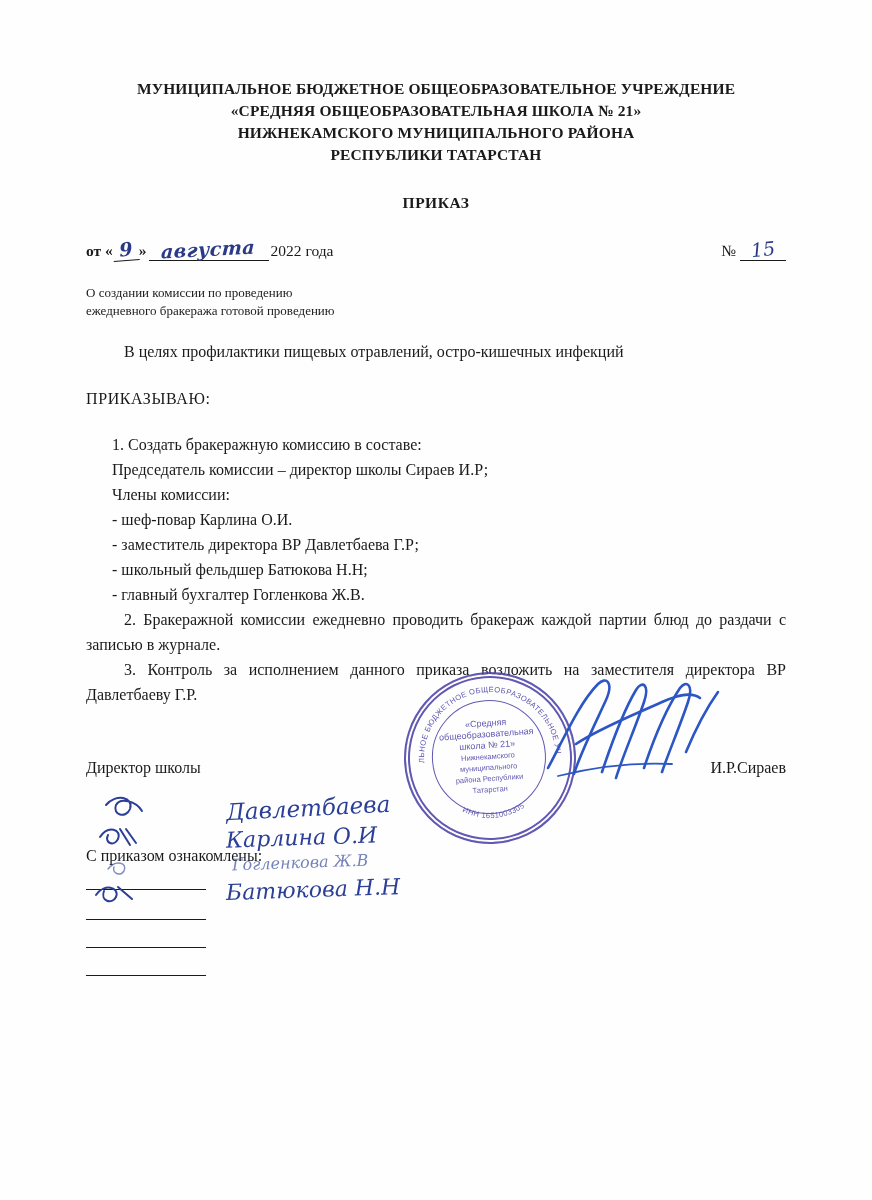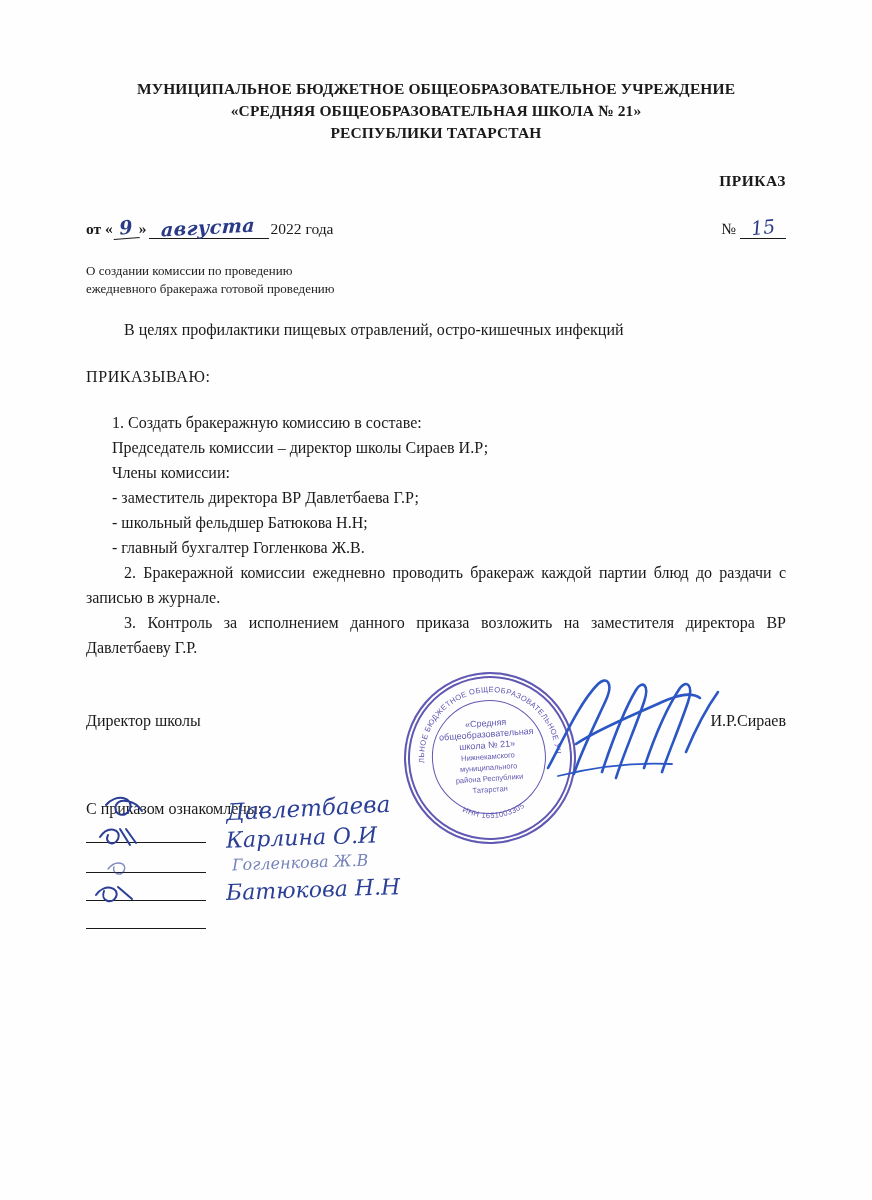--- a/index.html
+++ b/index.html
@@ -32,21 +32,21 @@
     text-align: center;
     font-weight: bold;
     font-size: 15.5px;
     line-height: 22px;
     letter-spacing: 0.1px;
   }
   .org-header div {
     white-space: nowrap;
   }
   .doc-type {
-    text-align: right;
+    text-align: center;
     font-weight: bold;
     font-size: 15.5px;
     margin-top: 28px;
     letter-spacing: 0.5px;
   }
   .date-row {
     margin-top: 26px;
     position: relative;
     height: 34px;
     font-size: 15.5px;
@@ -238,20 +238,21 @@
 </head>
 <body>
 
 <div class="page">
 
   <div class="content">
 
     <div class="org-header">
       <div>МУНИЦИПАЛЬНОЕ БЮДЖЕТНОЕ ОБЩЕОБРАЗОВАТЕЛЬНОЕ УЧРЕЖДЕНИЕ</div>
       <div>«СРЕДНЯЯ ОБЩЕОБРАЗОВАТЕЛЬНАЯ ШКОЛА № 21»</div>
+      <div>НИЖНЕКАМСКОГО МУНИЦИПАЛЬНОГО РАЙОНА</div>
       <div>РЕСПУБЛИКИ ТАТАРСТАН</div>
     </div>
 
     <div class="doc-type">ПРИКАЗ</div>
 
     <div class="date-row">
       <div class="date-left">
         <span>от «</span><span class="underline-small hand-day">9</span><span>»</span><span class="underline-gap"><span class="hand-date">августа</span></span><span class="year-text">2022 года</span>
       </div>
       <div class="date-right">
@@ -266,20 +267,21 @@
     </div>
 
     <div class="body-par">В целях профилактики пищевых отравлений, остро-кишечных инфекций</div>
 
     <div class="order-word">ПРИКАЗЫВАЮ:</div>
 
     <div class="list">
       <div class="li-plain">1. Создать бракеражную комиссию в составе:</div>
       <div class="li-plain">Председатель комиссии – директор школы Сираев И.Р;</div>
       <div class="li-plain">Члены комиссии:</div>
+      <div class="li-dash">- шеф-повар Карлина О.И.</div>
       <div class="li-dash">- заместитель директора ВР Давлетбаева Г.Р;</div>
       <div class="li-dash">- школьный фельдшер Батюкова Н.Н;</div>
       <div class="li-dash">- главный бухгалтер Гогленкова Ж.В.</div>
       <div class="li-indent">2. Бракеражной комиссии ежедневно проводить бракераж каждой партии блюд до раздачи с записью в журнале.</div>
       <div class="li-indent">3. Контроль за исполнением данного приказа возложить на заместителя директора ВР Давлетбаеву Г.Р.</div>
     </div>
 
     <div class="sig-row">
       <div class="sig-left">Директор школы</div>
       <div class="sig-right">И.Р.Сираев</div>

